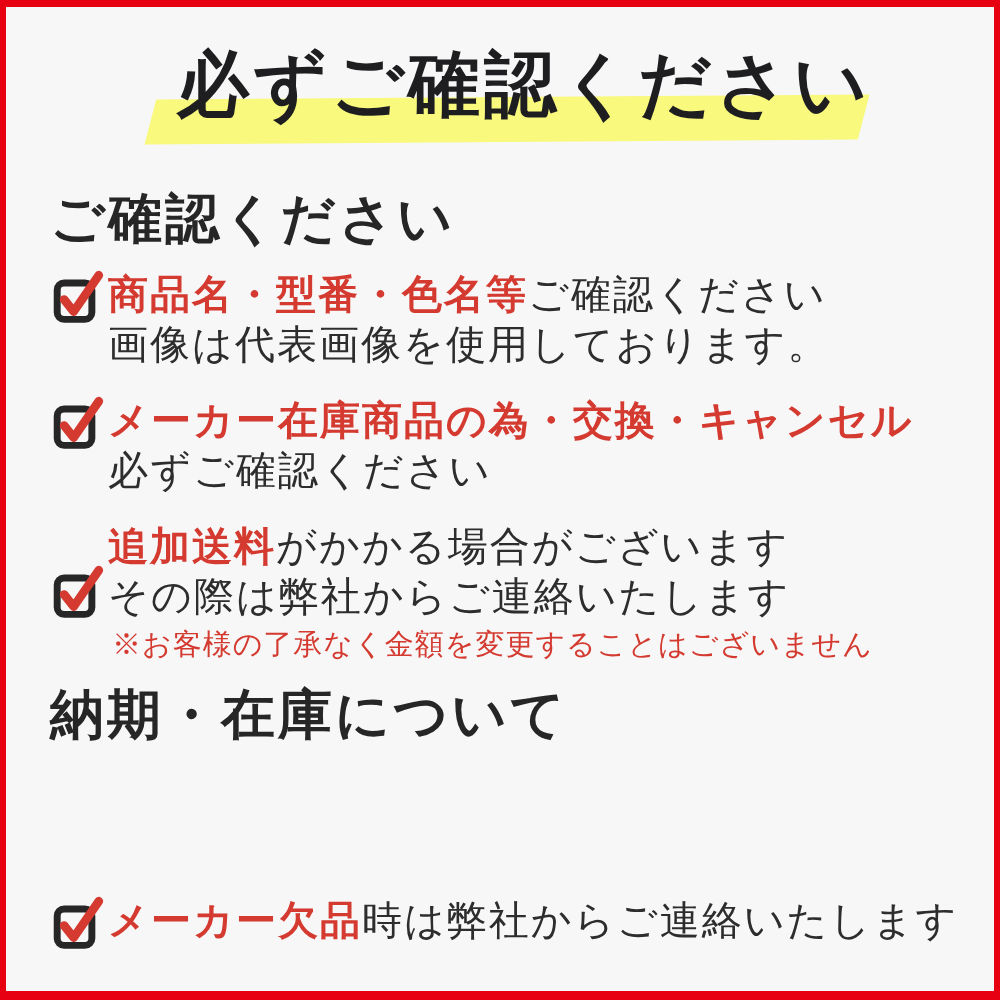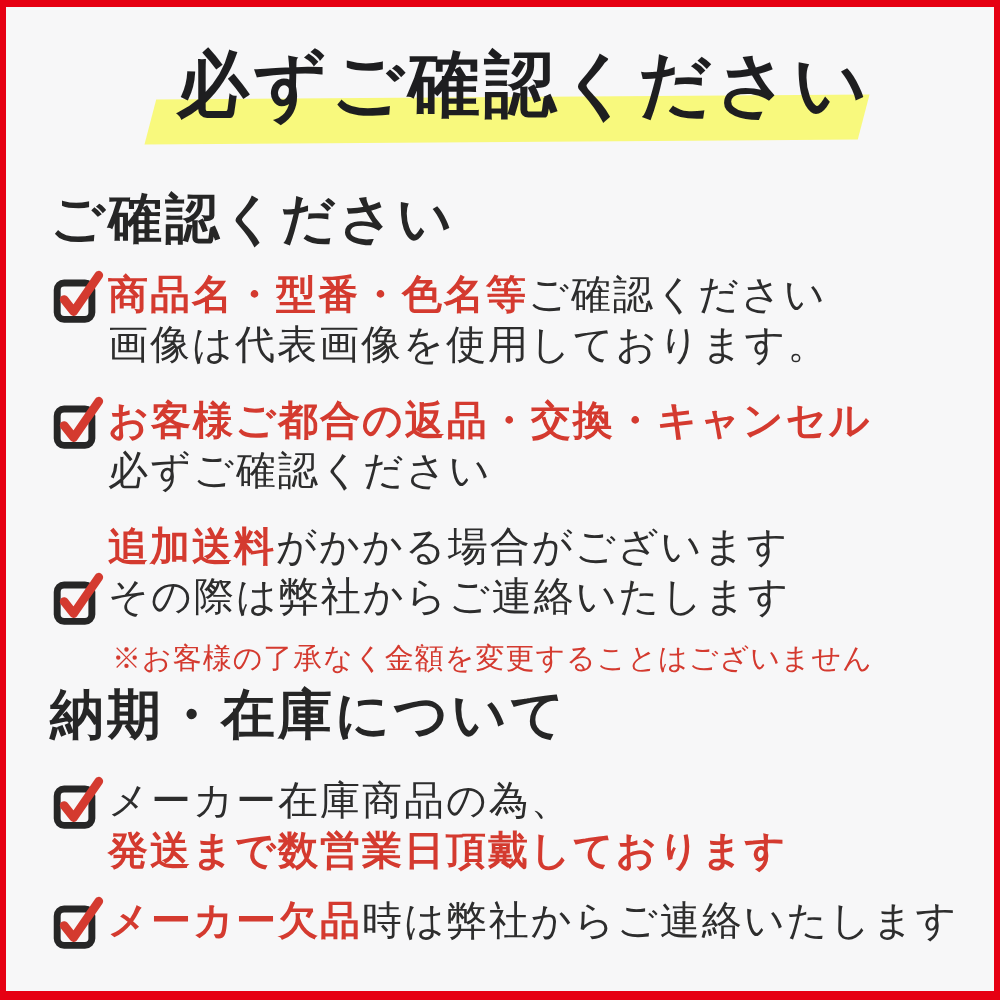--- a/index.html
+++ b/index.html
@@ -43,21 +43,21 @@
   #item-4{top:768px;}
   #item-5{top:888px;}
   .checkbox{flex:0 0 auto;width:52px;height:58px;margin-top:-2px;}
   .item-text{
     margin-left:4px;font-size:40px;letter-spacing:2px;color:var(--ink);
     line-height:50px;white-space:nowrap;
   }
   .red{color:var(--red);font-weight:700;}
   .note-line{
     font-size:29px;letter-spacing:1px;color:var(--red);font-weight:400;
-    line-height:38px;margin-top:18px;margin-left:4px;
+    line-height:38px;margin-top:4px;margin-left:4px;
   }
 </style>
 </head>
 <body>
 
 <div class="page">
 
   <div class="title-highlight"></div>
   <div class="page-title">必ずご確認ください</div>
 
@@ -73,49 +73,39 @@
       <div><span>画像は代表画像を使用しております。</span></div>
     </div>
   </div>
 
   <div class="check-item" id="item-2">
     <svg class="checkbox" viewBox="0 0 60 64">
       <rect x="6" y="17" width="40" height="42" rx="8" fill="none" stroke="#262626" stroke-width="8"></rect>
       <path d="M14 36 L25 50 L54 8" fill="none" stroke="#d43a2f" stroke-width="10" stroke-linecap="round" stroke-linejoin="round"></path>
     </svg>
     <div class="item-text">
-      <div><span class="red">お客様ご都合の返品・交換・キャンセル</span></div>
+      <div><span class="red">メーカー在庫商品の為・交換・キャンセル</span></div>
       <div><span>必ずご確認ください</span></div>
     </div>
   </div>
 
   <div class="check-item" id="item-3">
     <svg class="checkbox" viewBox="0 0 60 64">
       <rect x="6" y="17" width="40" height="42" rx="8" fill="none" stroke="#262626" stroke-width="8"></rect>
       <path d="M14 36 L25 50 L54 8" fill="none" stroke="#d43a2f" stroke-width="10" stroke-linecap="round" stroke-linejoin="round"></path>
     </svg>
     <div class="item-text">
       <div><span class="red">追加送料</span><span>がかかる場合がございます</span></div>
       <div><span>その際は弊社からご連絡いたします</span></div>
       <div class="note-line">※お客様の了承なく金額を変更することはございません</div>
     </div>
   </div>
 
   <div class="section-heading" id="heading-stock">納期・在庫について</div>
 
-  <div class="check-item" id="item-4">
-    <svg class="checkbox" viewBox="0 0 60 64">
-      <rect x="6" y="17" width="40" height="42" rx="8" fill="none" stroke="#262626" stroke-width="8"></rect>
-      <path d="M14 36 L25 50 L54 8" fill="none" stroke="#d43a2f" stroke-width="10" stroke-linecap="round" stroke-linejoin="round"></path>
-    </svg>
-    <div class="item-text">
-      <div><span>メーカー在庫商品の為、</span></div>
-      <div><span class="red">発送まで数営業日頂戴しております</span></div>
-    </div>
-  </div>
 
   <div class="check-item" id="item-5">
     <svg class="checkbox" viewBox="0 0 60 64">
       <rect x="6" y="17" width="40" height="42" rx="8" fill="none" stroke="#262626" stroke-width="8"></rect>
       <path d="M14 36 L25 50 L54 8" fill="none" stroke="#d43a2f" stroke-width="10" stroke-linecap="round" stroke-linejoin="round"></path>
     </svg>
     <div class="item-text">
       <div><span class="red">メーカー欠品</span><span>時は弊社からご連絡いたします</span></div>
     </div>
   </div>

